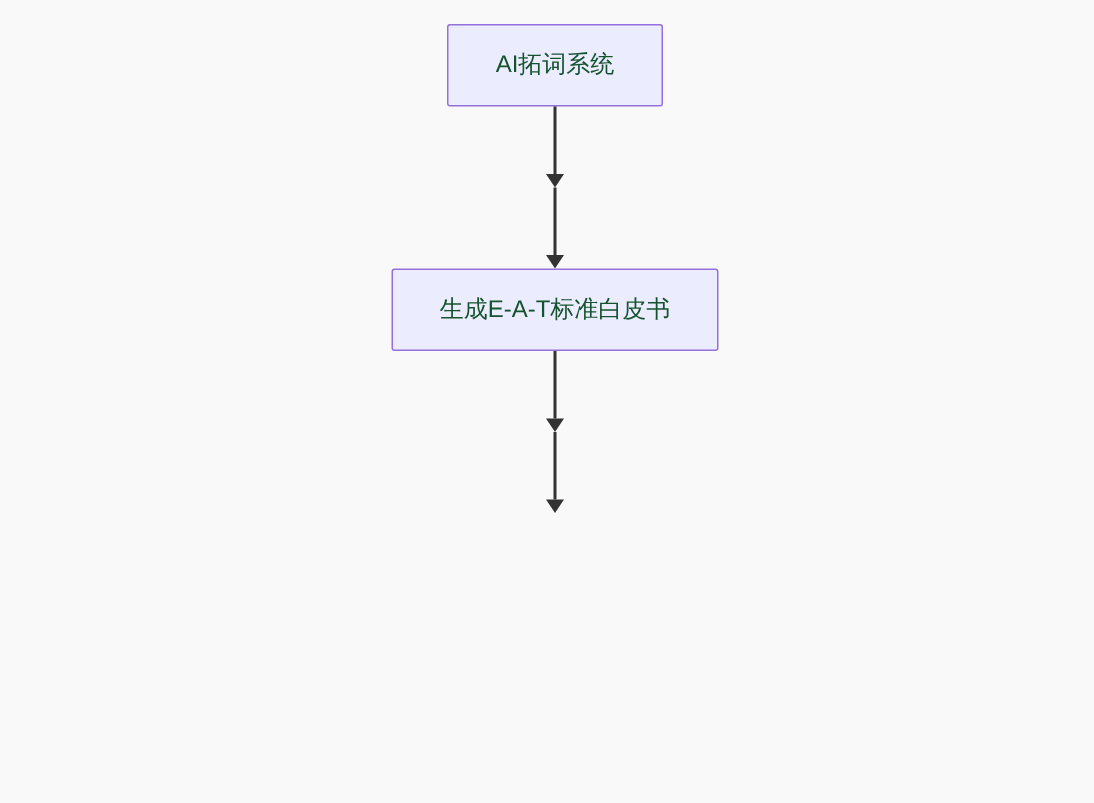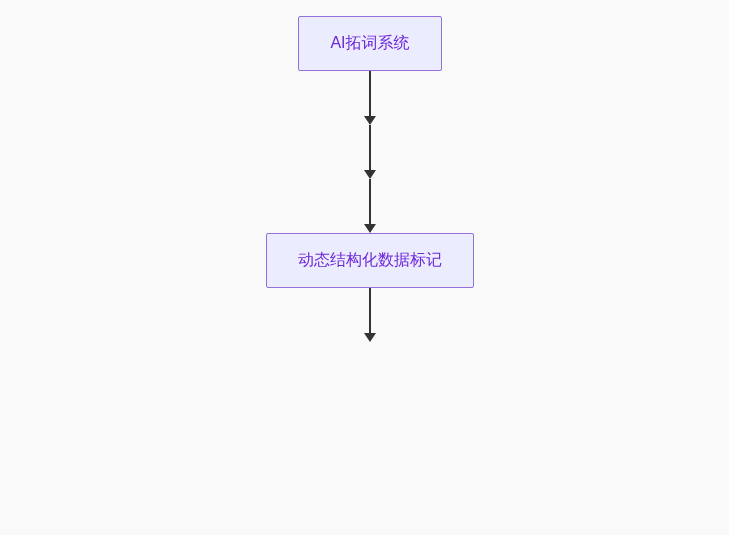--- a/index.html
+++ b/index.html
@@ -16,21 +16,21 @@
     display: flex;
     flex-direction: column;
     align-items: center;
     padding-top: 16px;
     padding-left: 11px; 
   }
   .node {
     background: #ececff;
     border: 1px solid #9370db;
     border-radius: 2px;
-    color: #6d28d9;
+    color: #14532d;
     font-size: 16px;
     height: 55px;
     padding: 0 31px;
     display: flex;
     align-items: center;
     justify-content: center;
     white-space: nowrap;
   }
   .edge {
     height: 54px;
@@ -64,29 +64,29 @@
     <div class="line"></div>
     <div class="head"></div>
   </div>
 
 
   <div class="edge">
     <div class="line"></div>
     <div class="head"></div>
   </div>
 
+  <div class="node">
+    <span>生成E-A-T标准白皮书</span>
+  </div>
 
   <div class="edge">
     <div class="line"></div>
     <div class="head"></div>
   </div>
 
-  <div class="node">
-    <span>动态结构化数据标记</span>
-  </div>
 
   <div class="edge">
     <div class="line"></div>
     <div class="head"></div>
   </div>
 
 
 </div>
 
 </body></html>

